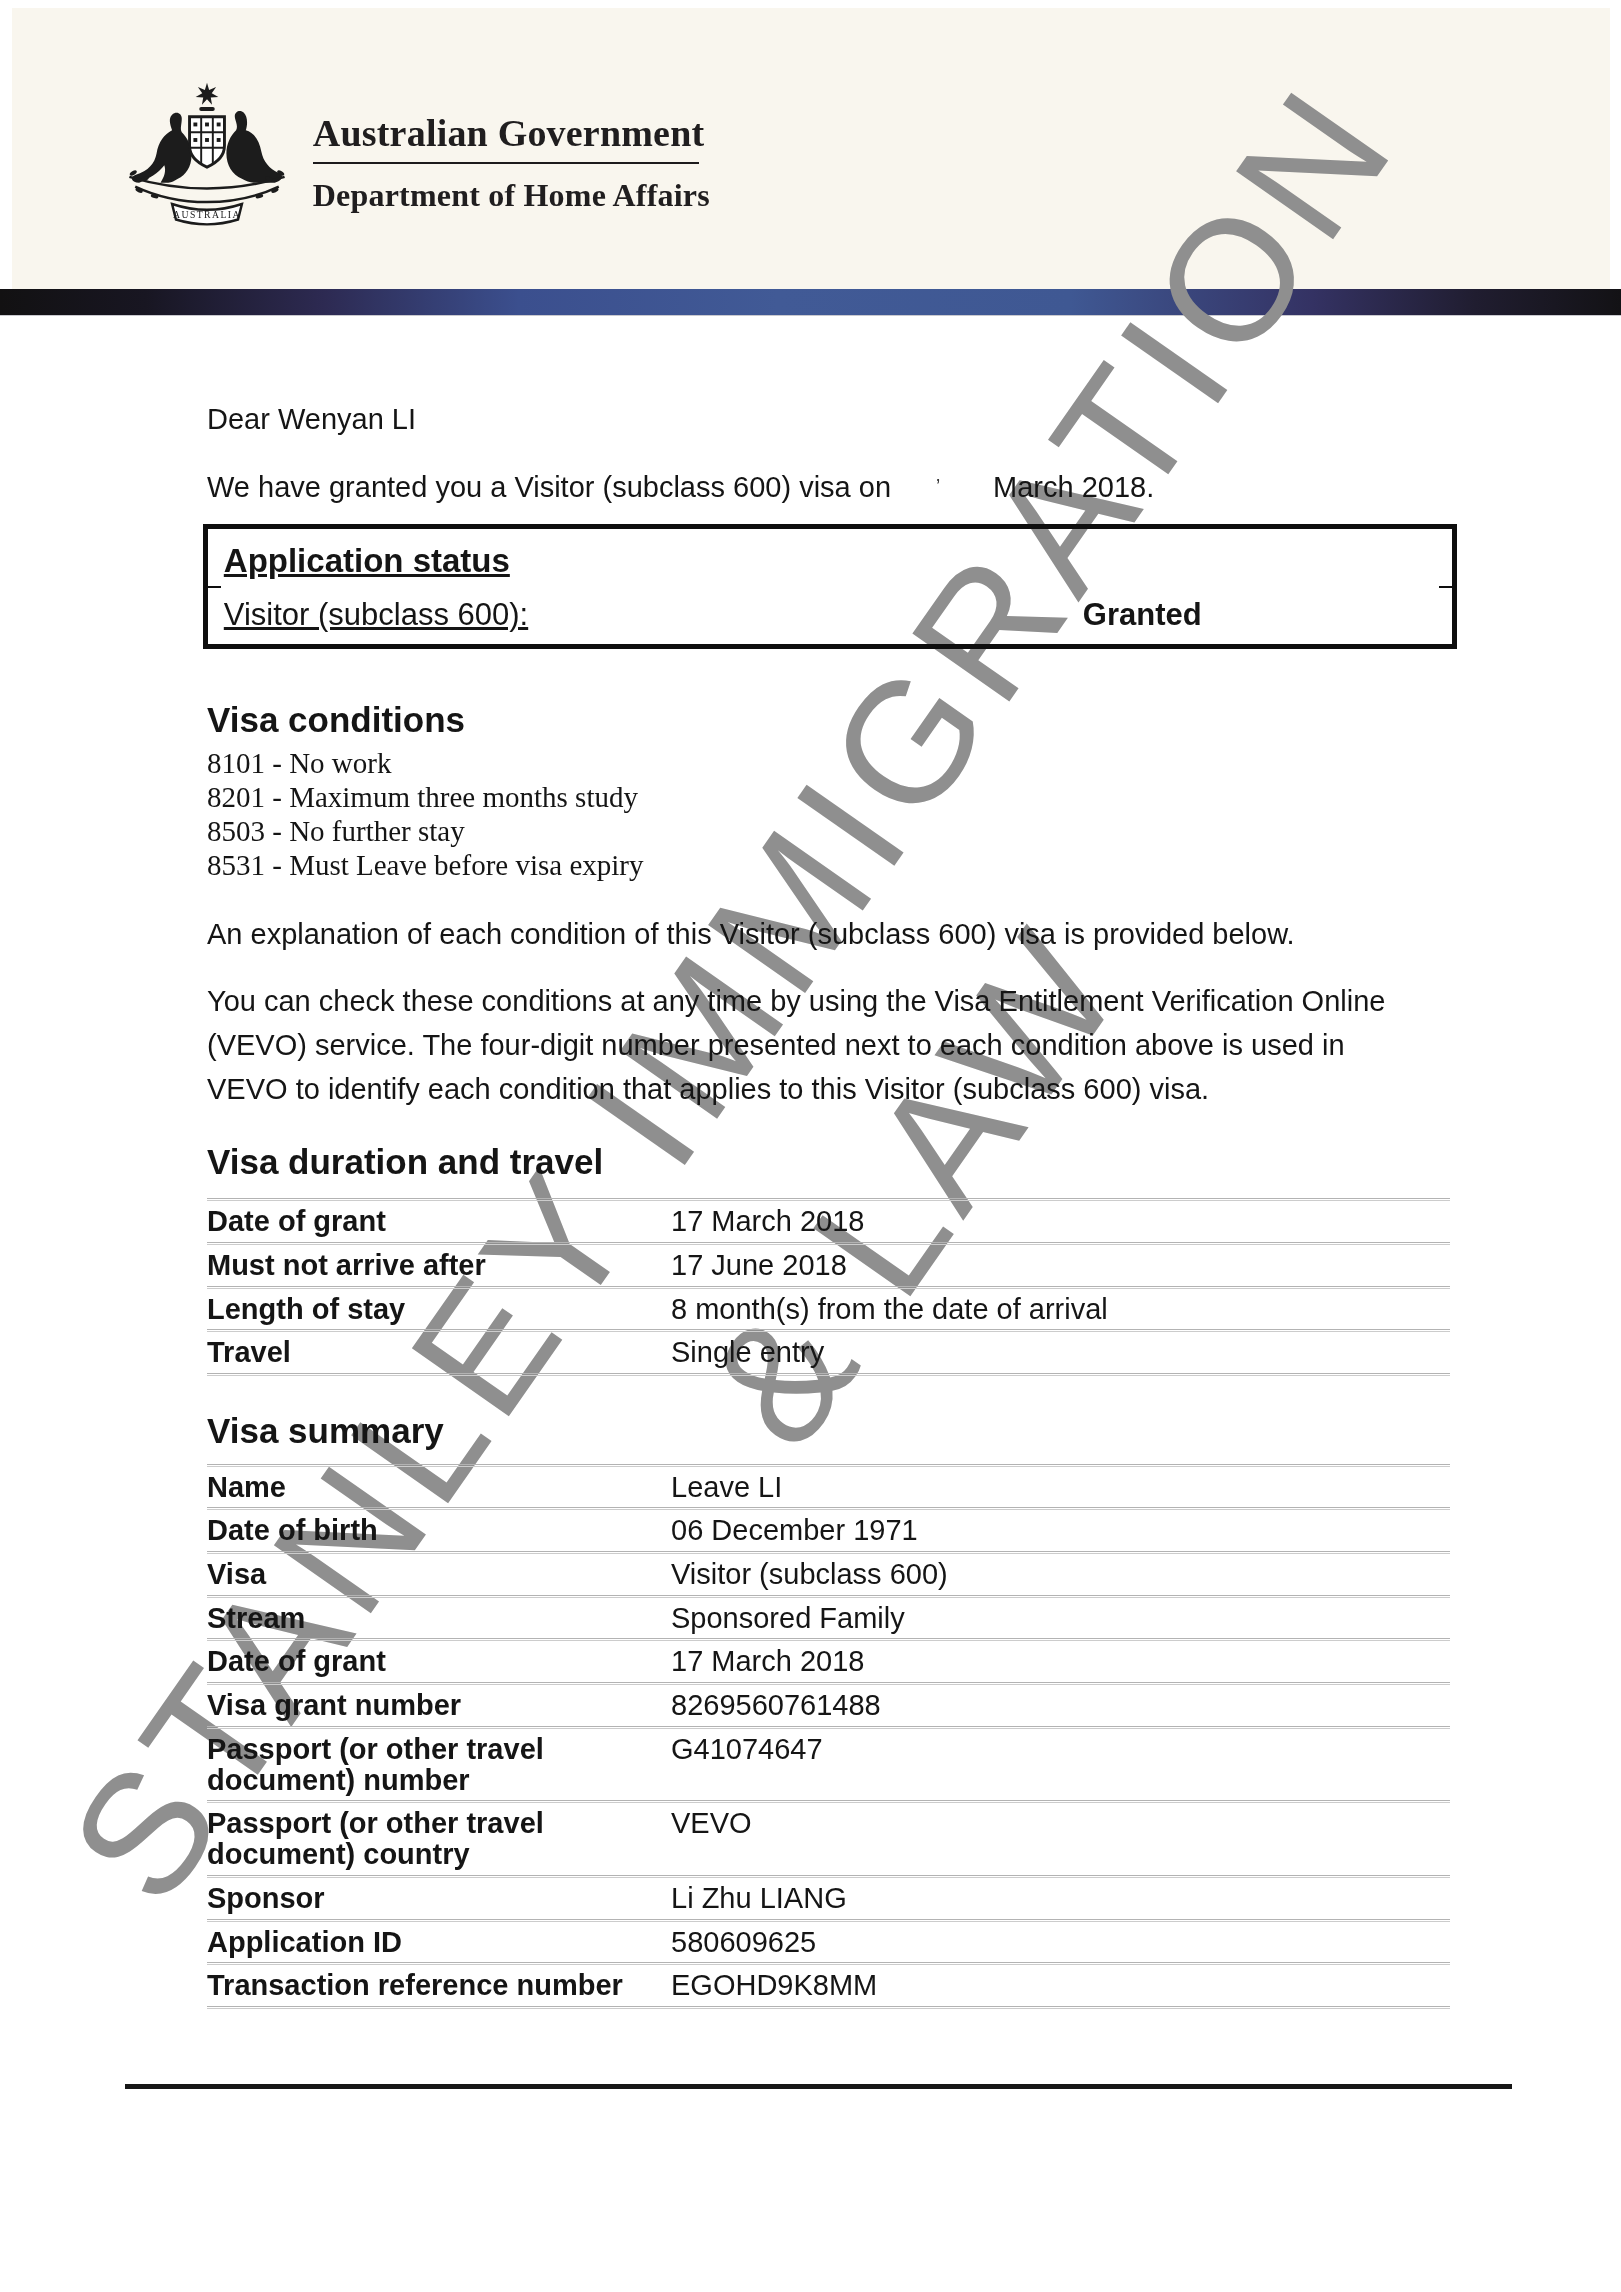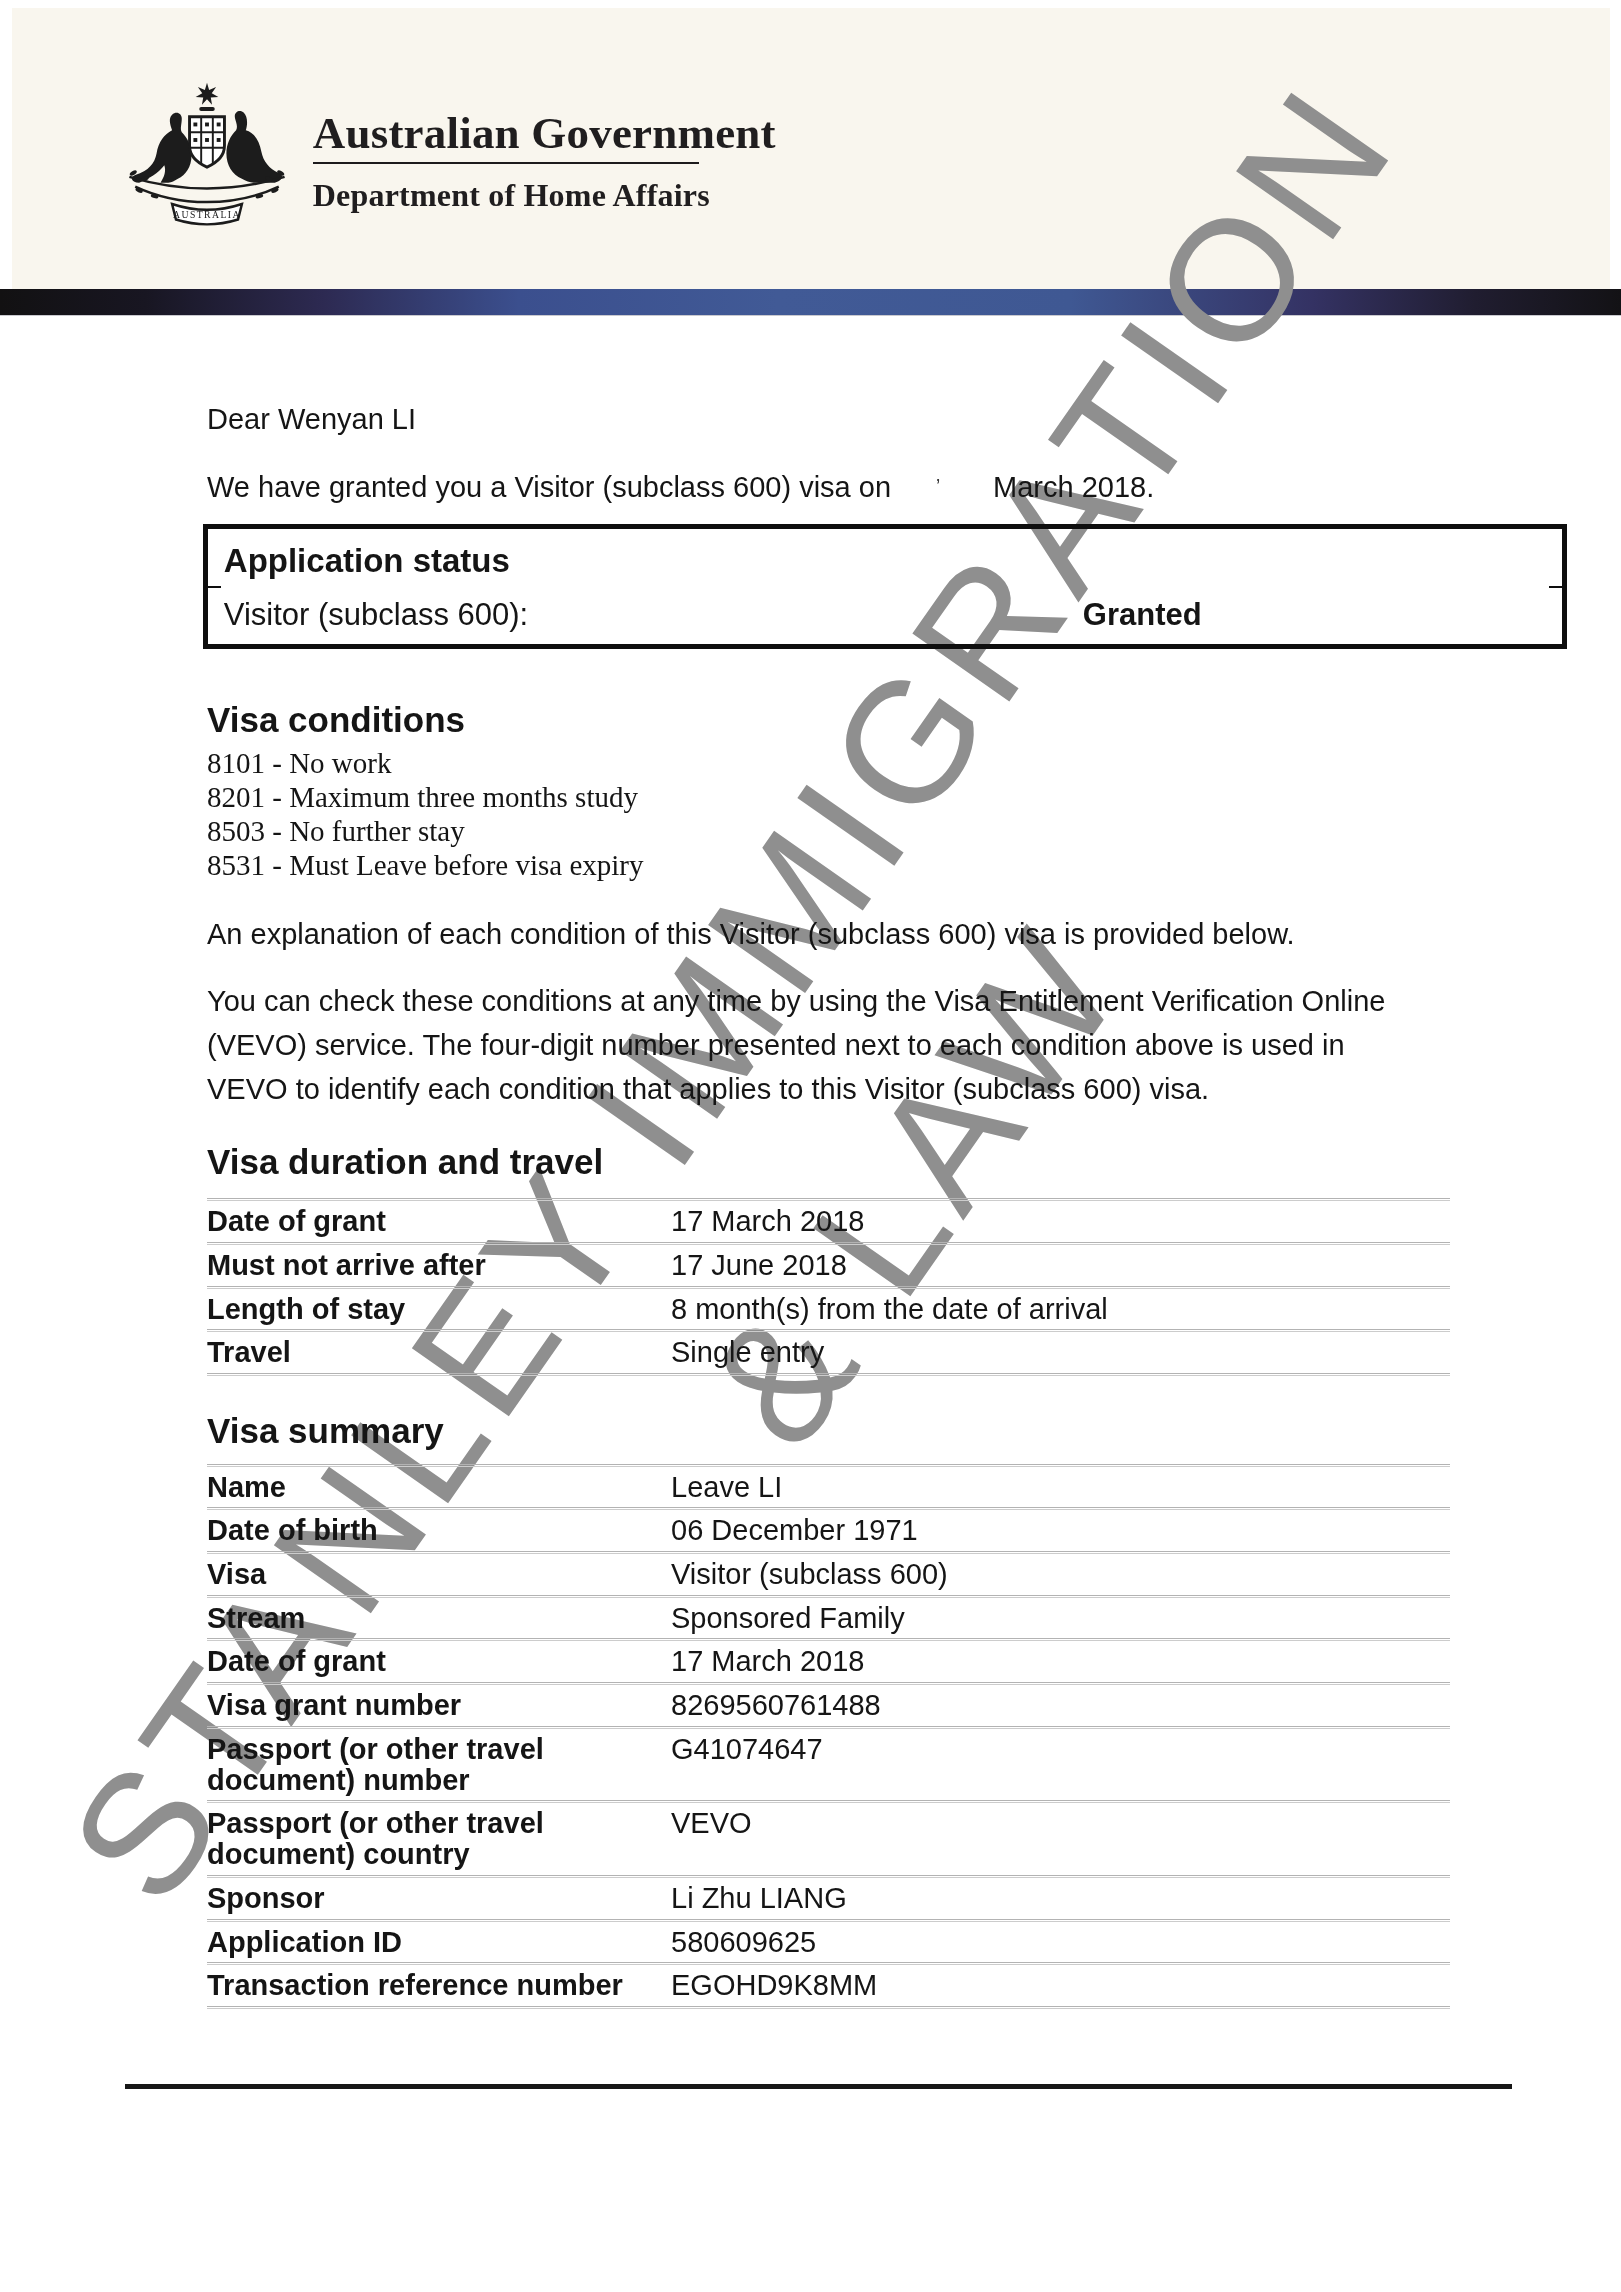--- a/index.html
+++ b/index.html
@@ -12,21 +12,21 @@
 
   
   .header-band {
     position:absolute; left:11.8px; top:7.8px; width:1598px; height:281px;
     background:#f9f6ee;
   }
   .crest { position:absolute; left:98px; top:73px; width:194px; height:149px; }
   .gov-block { position:absolute; left:301px; top:106px; color:#201e1f; }
   .gov-title {
     font-family:"Liberation Serif","DejaVu Serif",serif;
-    font-weight:bold; font-size:45px; line-height:39px; letter-spacing:0.2px;
+    font-weight:bold; font-size:38px; line-height:39px; letter-spacing:0.2px;
   }
   .gov-rule { width:386px; height:2.9px; background:#1d1b1c; margin-top:8.8px; }
   .dept-title {
     font-family:"Liberation Serif","DejaVu Serif",serif;
     font-weight:bold; font-size:32px; line-height:36px; margin-top:12.7px; letter-spacing:0.2px;
   }
   .gradient-bar {
     position:absolute; left:0; top:289px; width:1621px; height:26.5px;
     background:linear-gradient(90deg,#121112 0%,#181622 9%,#2d2a52 20%,#3b4f8e 32%,#415a96 48%,#3f5893 66%,#343263 81%,#201d30 91%,#131215 100%);
     border-bottom:1px solid #c9c9cf;
@@ -44,22 +44,22 @@
   
   .content {
     position:absolute; left:207px; top:402px; width:1294px; z-index:2;
     color:#151515; font-size:29px; line-height:34px;
   }
   .para { margin:0; }
   .grant-line { margin-top:34px; }
   .day-gap { display:inline-block; width:102px; padding-left:45px; font-size:19.6px; vertical-align:top; color:#3a3a3a; }
 
   .status-box {
-    position:relative; margin-top:19.6px; margin-left:-3.9px; width:1364px;
-    border:5.9px solid #0e0e0e; padding:13.7px 11.8px 11.8px 15.7px; background:transparent;
+    position:relative; margin-top:19.6px; margin-left:-3.9px; width:1254px;
+    border:5.9px solid #0e0e0e; padding:13.7px 11.8px 11.8px 15.7px; background:transparent;text-decoration:underline;
   }
   .status-title { font-size:33px; font-weight:bold; line-height:37px; }
   .status-row { position:relative; margin-top:17.6px; font-size:31px; line-height:35px; }
   .status-value { position:absolute; left:859px; top:0; font-weight:bold; }
   .status-tick { position:absolute; top:57px; width:13.7px; height:2.9px; background:#0e0e0e; }
   .status-tick.left { left:-1px; } .status-tick.right { right:-1px; }
 
   .h2 { font-size:35px; font-weight:bold; line-height:39px; }
   .h2.conditions { margin-top:51px; }
   .cond-list { margin-top:7.8px; }

